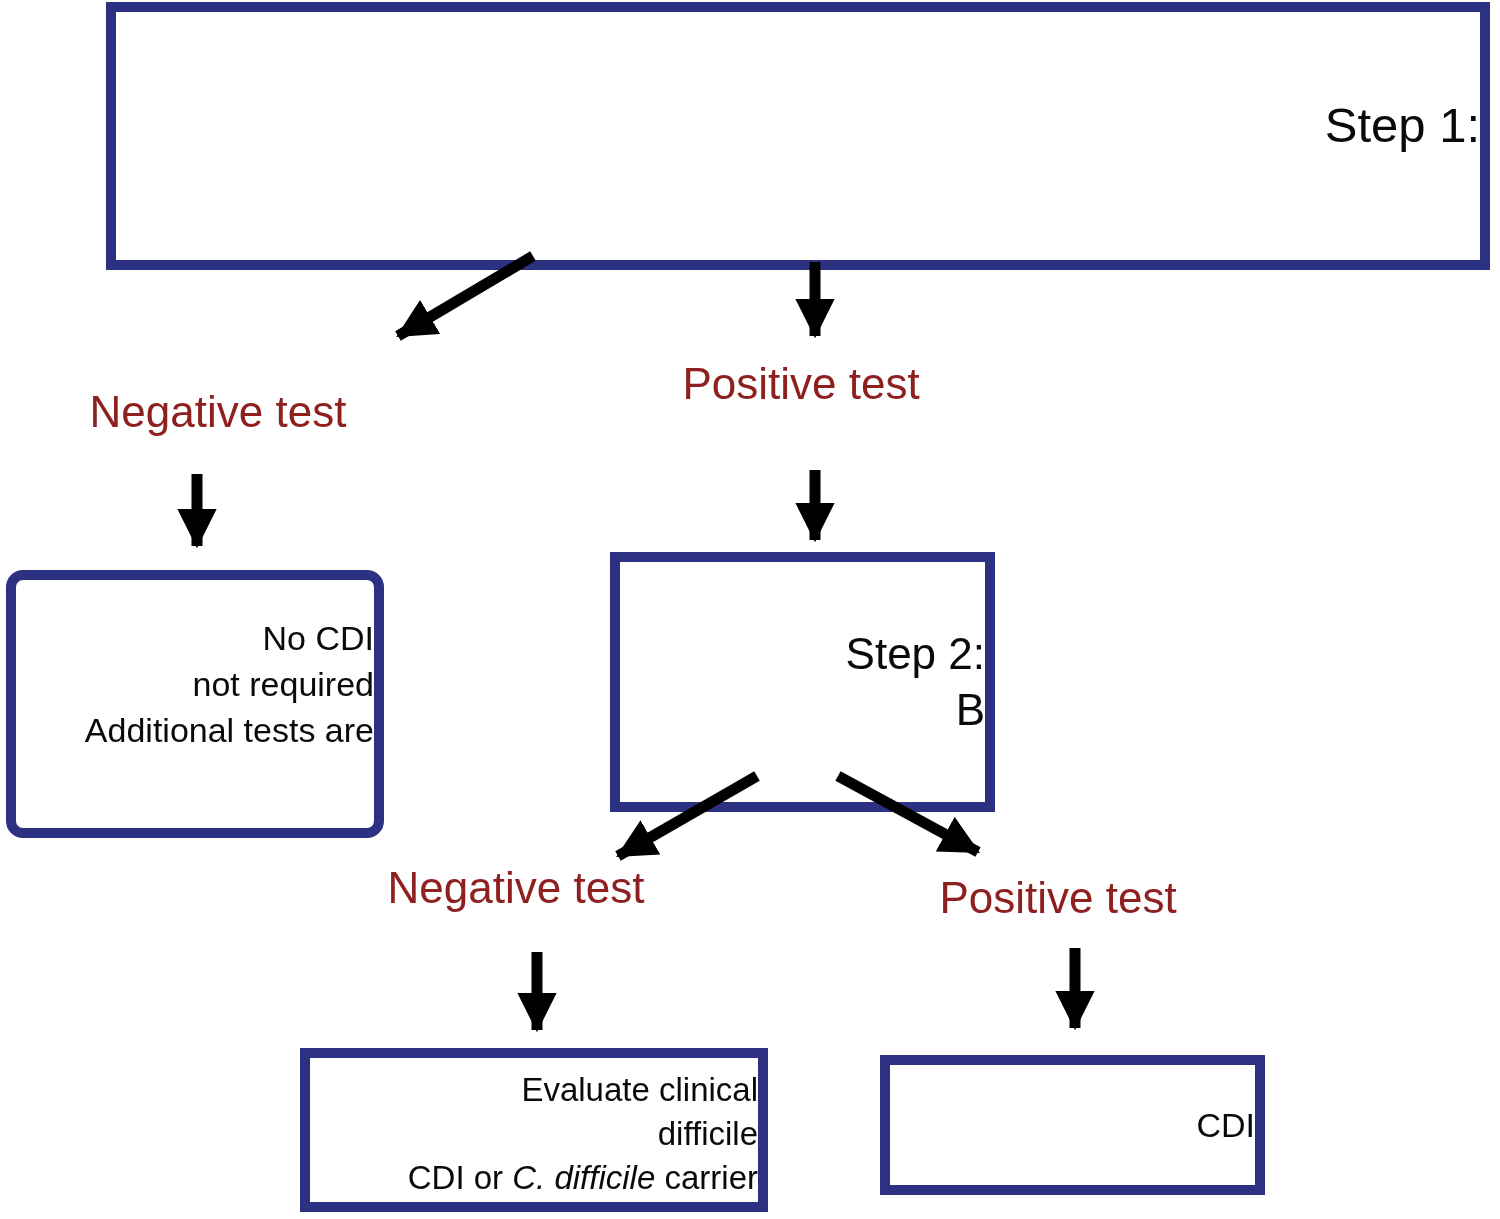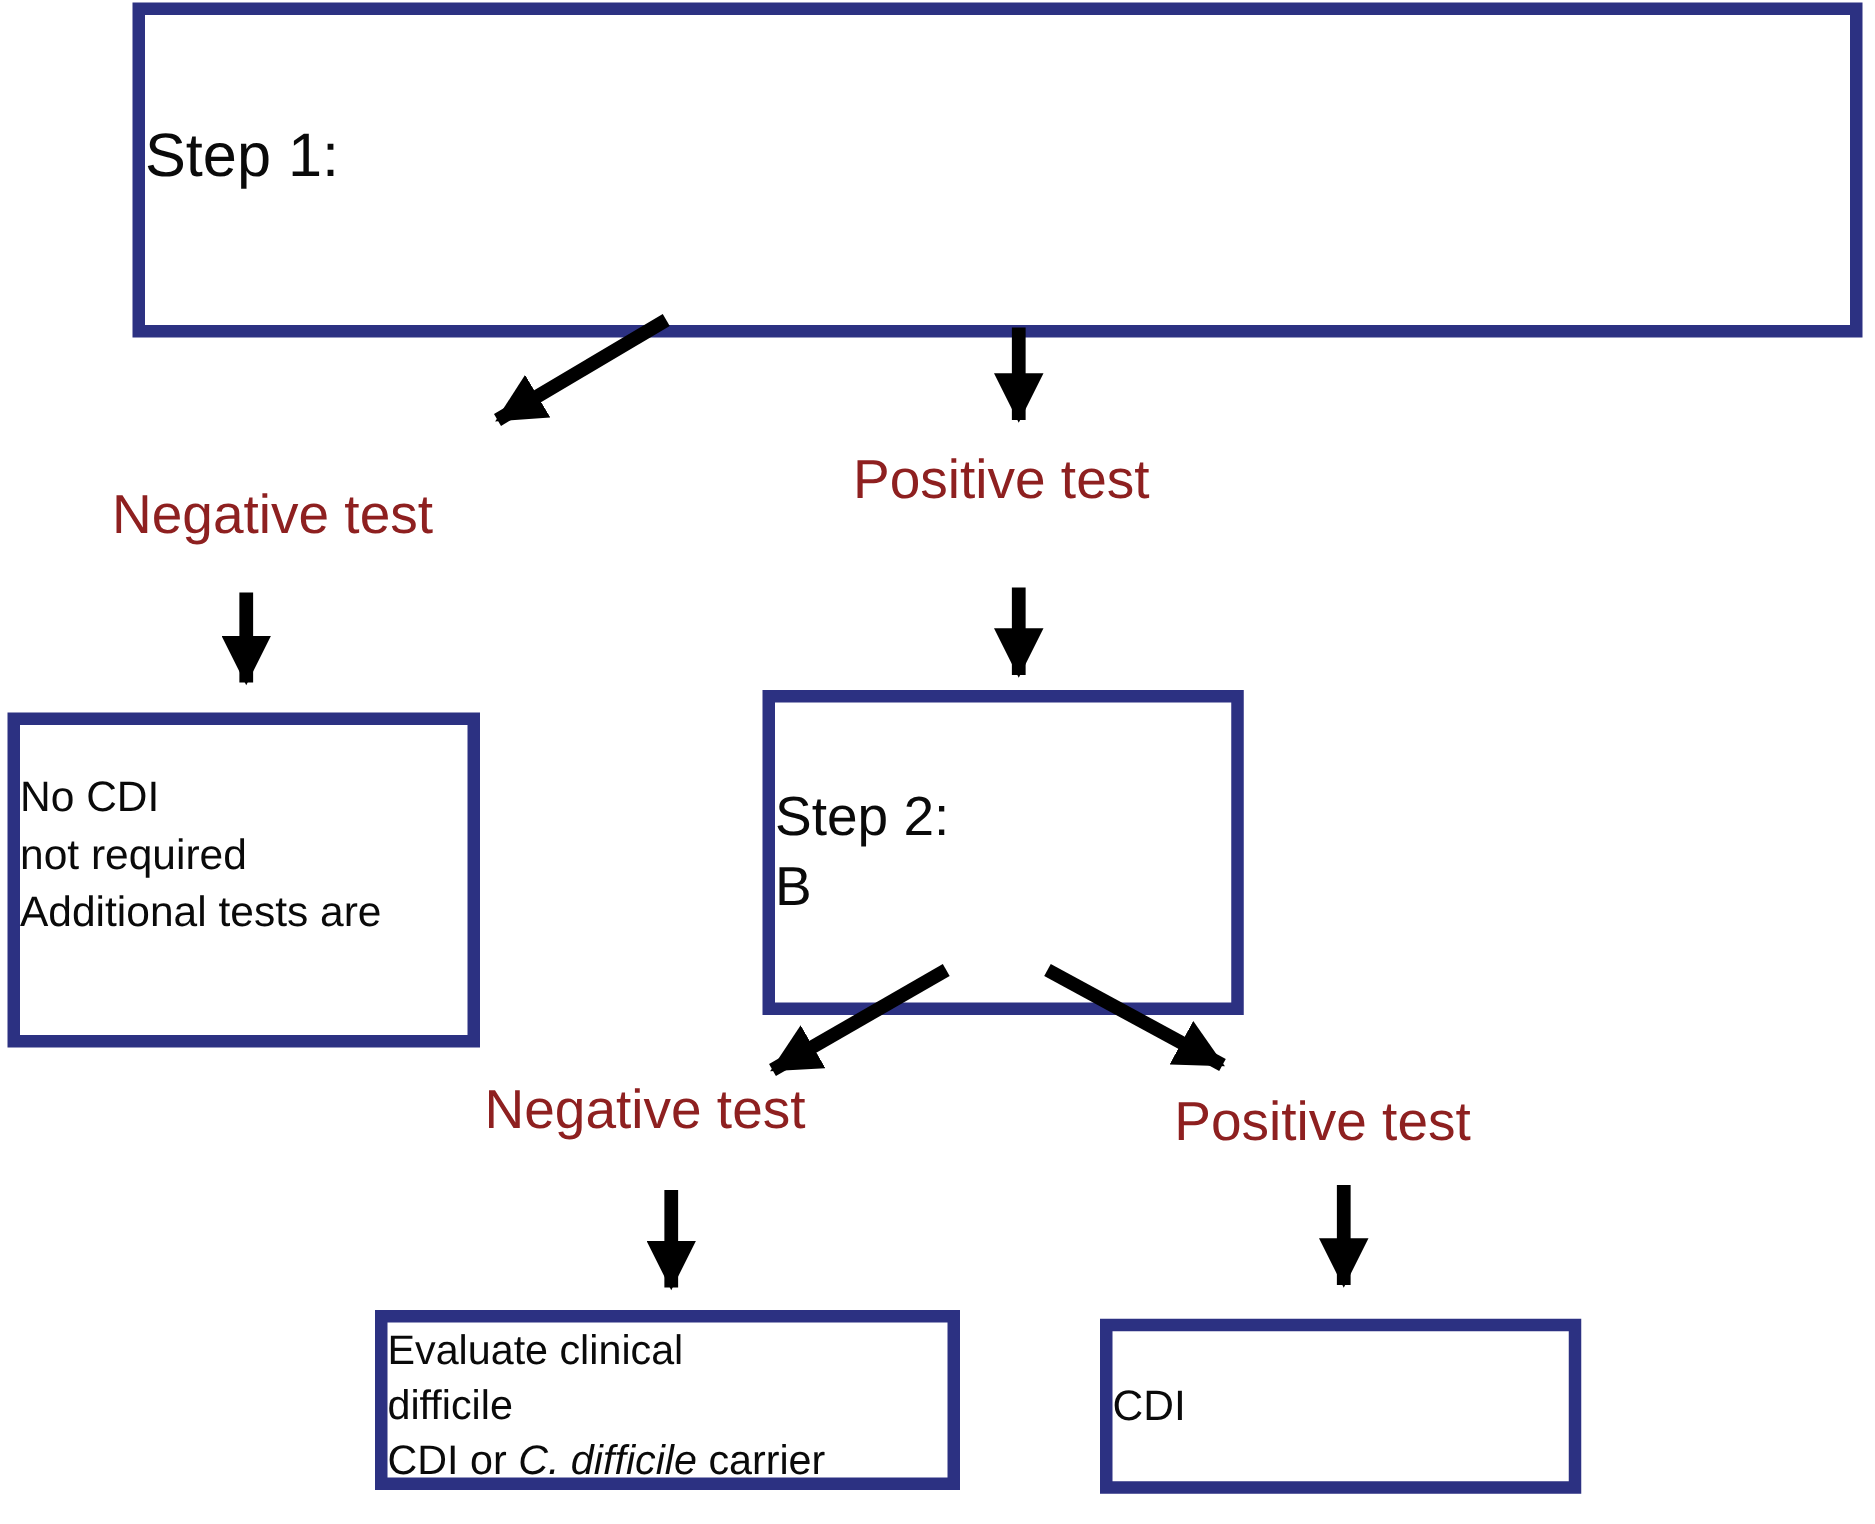--- a/index.html
+++ b/index.html
@@ -18,30 +18,30 @@
     font-family:"Liberation Sans", sans-serif;
     color:var(--ink);
   }
   .box{
     position:absolute;
     box-sizing:border-box;
     border:10px solid var(--navy);
     background:#fff;
     display:flex;
     flex-direction:column;
-    align-items:flex-start;
+    align-items:flex-end;
     justify-content:center;
     text-align:center;
     color:var(--ink);
   }
   .box .line{display:block;white-space:pre;}
   #box-step1{left:106px;top:2px;width:1384px;height:268px;font-size:49px;line-height:64px;padding-bottom:22px;}
-  #box-nocdi{left:6px;top:570px;width:378px;height:268px;font-size:34px;line-height:46px;padding-bottom:40px;}
+  #box-nocdi{left:6px;top:570px;width:378px;height:268px;font-size:34px;line-height:46px;padding-bottom:40px;border-radius:17px;}
   #box-step2{left:610px;top:552px;width:385px;height:260px;font-size:44px;line-height:56px;}
-  #box-evaluate{left:300px;top:1048px;width:468px;height:144px;font-size:33px;line-height:44px;padding-top:8px;}
+  #box-evaluate{left:300px;top:1048px;width:468px;height:164px;font-size:33px;line-height:44px;padding-top:8px;}
   #box-cdi{left:880px;top:1055px;width:385px;height:140px;font-size:34px;line-height:44px;}
   .branch-label{
     position:absolute;
     width:360px;
     color:var(--red);
     font-size:44px;
     line-height:48px;
     text-align:center;
     white-space:pre;
   }

